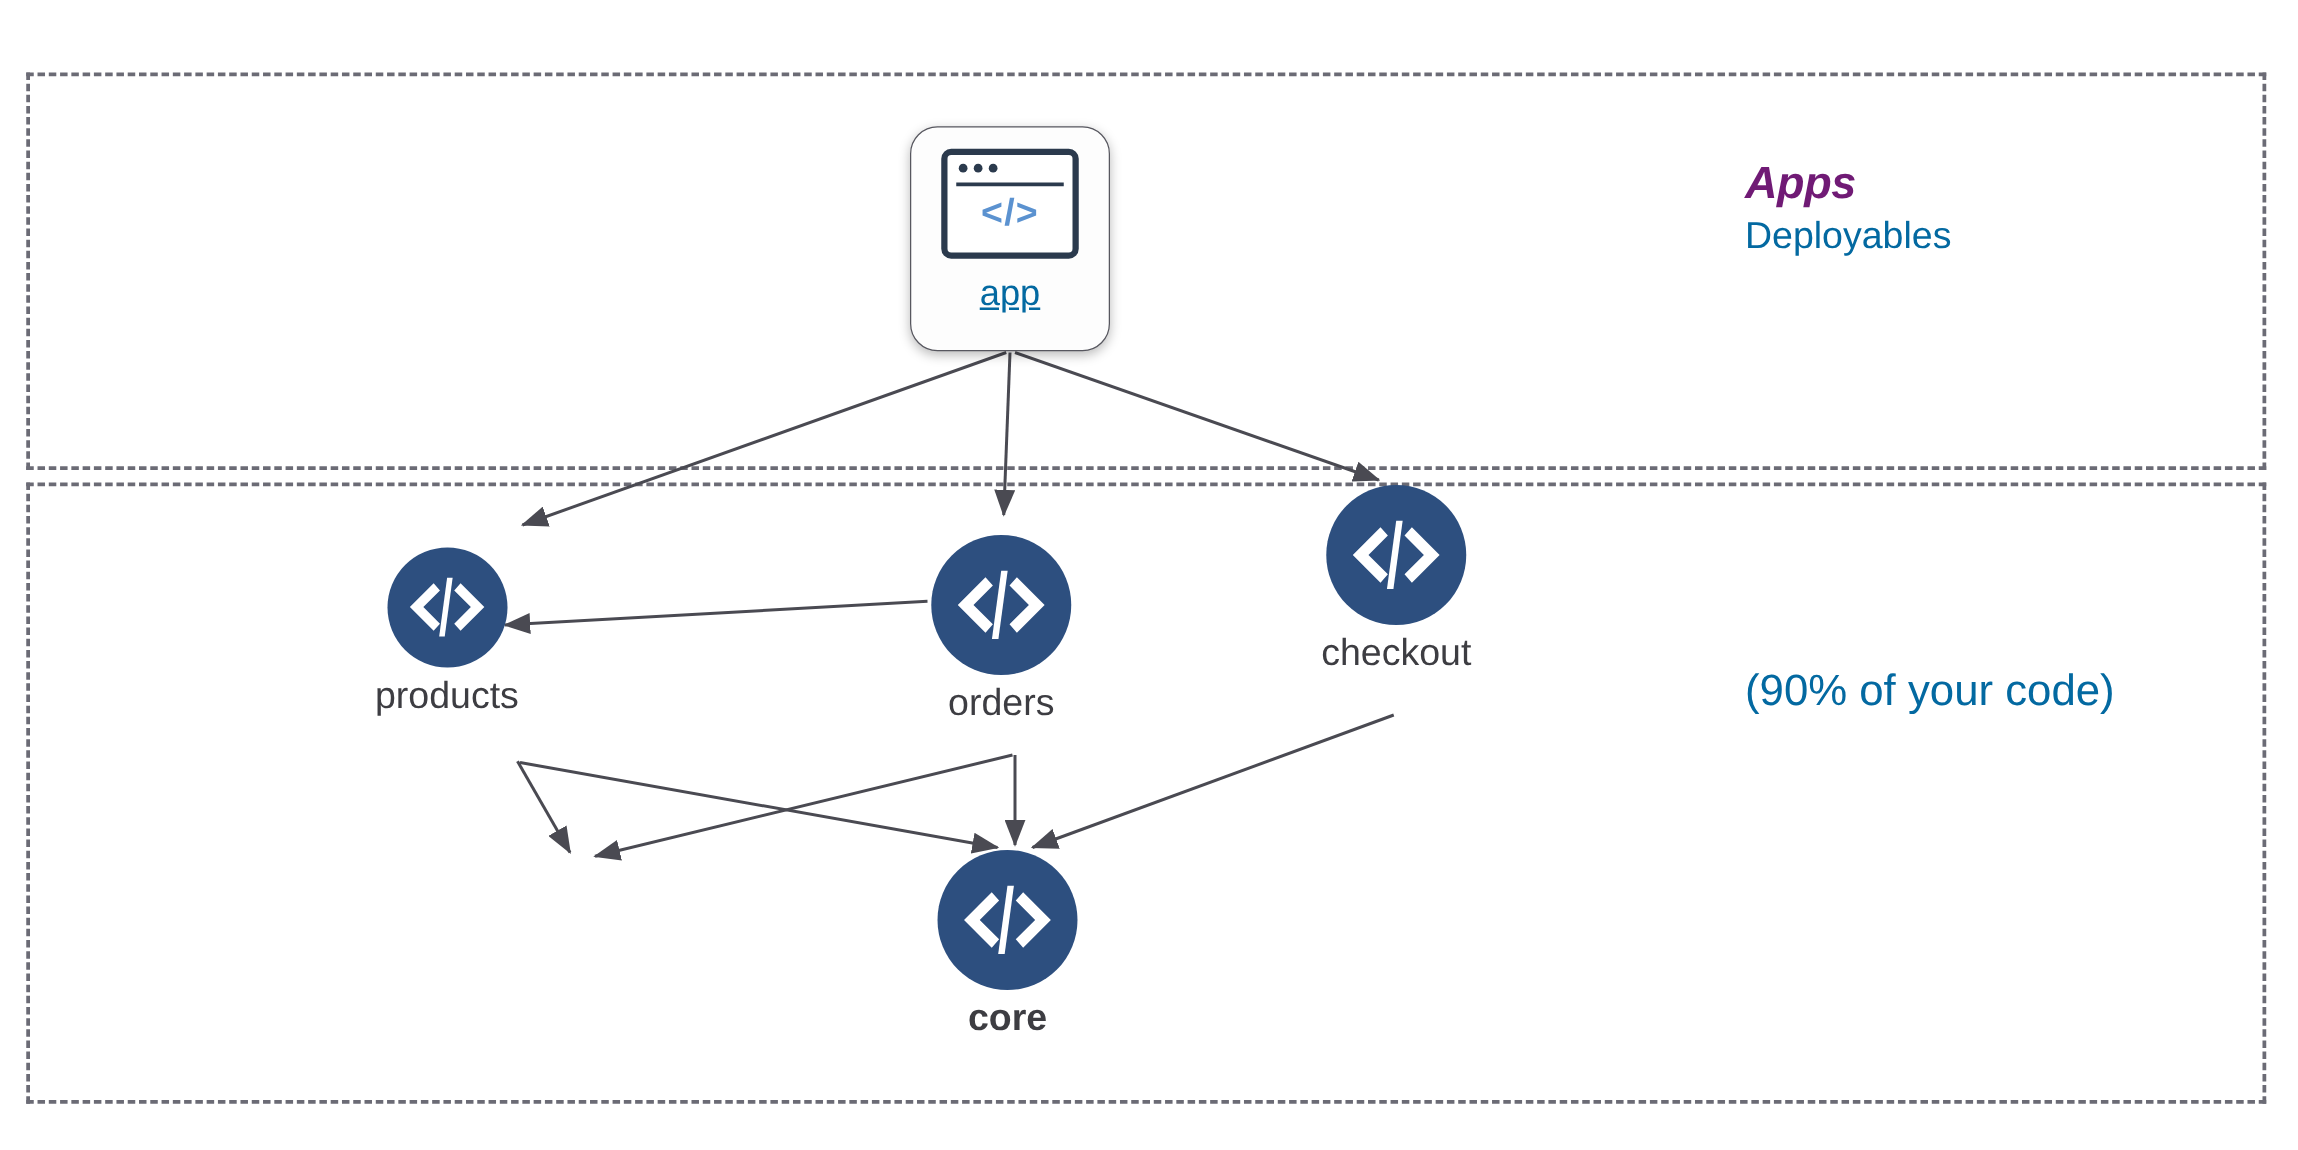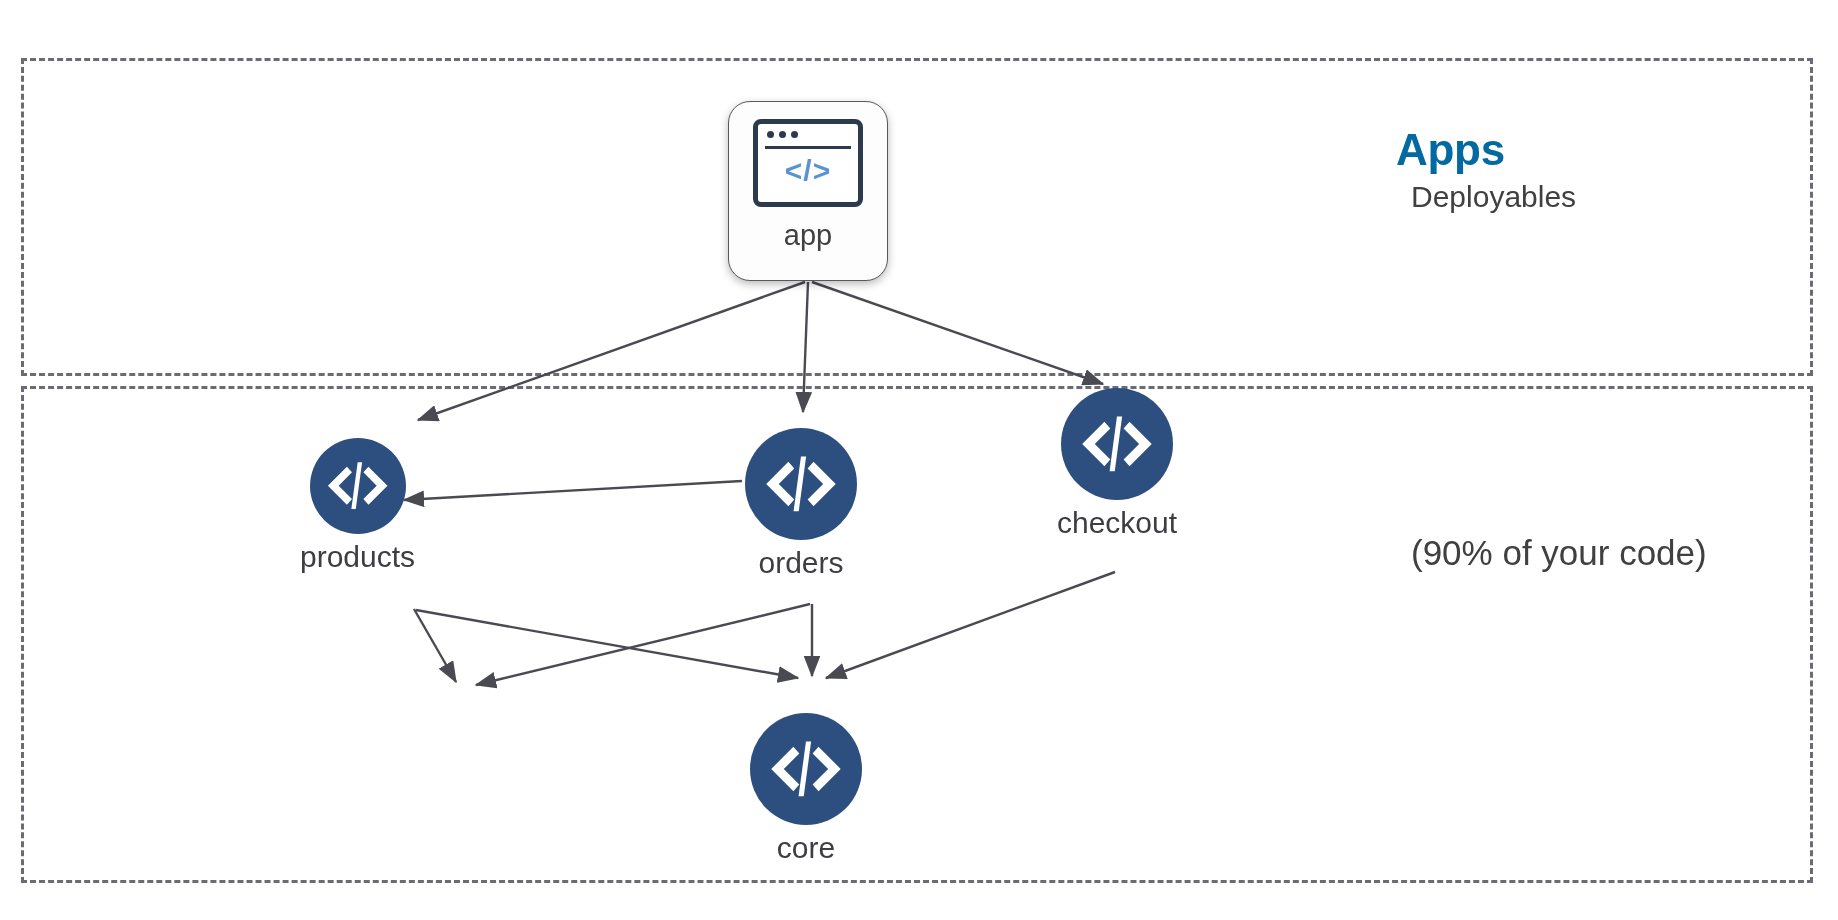--- a/index.html
+++ b/index.html
@@ -38,35 +38,35 @@
     height: 497px;
   }
 
   
   .lane-caption {
     position: absolute;
     color: #3d3d42;
     z-index: 6;
   }
   .lane-caption .caption-title {
-    font-size: 44px;
+    font-size: 36px;
     font-weight: bold;
     line-height: 1.05;
     letter-spacing: -0.3px;
     display: block;
-    color: #0369a1;
+    color: #701a75;
+    font-style: italic;
   }
   .lane-caption .caption-sub {
     font-size: 30px;
     font-weight: normal;
     line-height: 1.35;
     display: block;
-    color: #404040;
+    color: #0369a1;
     padding-top: 4px;
-    margin-left: 15px;
   }
   #caption-apps {
     left: 1396px;
     top: 127px;
   }
   #caption-libs {
     left: 1396px;
     top: 525px;
   }
   #caption-libs .caption-sub {
@@ -141,23 +141,24 @@
     font-family: "Liberation Sans", sans-serif;
     font-size: 30px;
     font-weight: bold;
     color: #5b92d0;
     letter-spacing: 1px;
     margin-top: 16px;
     line-height: 1;
   }
   #app-label {
     font-size: 29px;
-    color: #404040;
+    color: #0369a1;
     line-height: 1;
     margin-top: 14px;
+    text-decoration: underline;
   }
 
   
   .lib-node {
     position: absolute;
     z-index: 5;
     display: flex;
     flex-direction: column;
     align-items: center;
   }
@@ -179,21 +180,21 @@
   }
 
   #node-products { left: 300px;  top: 438px; }
   #node-products .lib-circle { width: 96px; height: 96px; }
   #node-orders   { left: 745px;  top: 428px; }
   #node-orders   .lib-circle { width: 112px; height: 112px; }
   #node-checkout { left: 1057px; top: 388px; }
   #node-checkout .lib-circle { width: 112px; height: 112px; }
   #node-shared   { left: 410px;  top: 690px; }
   #node-shared   .lib-circle { width: 110px; height: 110px; }
-  #node-core     { left: 750px;  top: 713px; }
+  #node-core     { left: 750px;  top: 680px; font-weight: bold; }
   #node-core     .lib-circle { width: 112px; height: 112px; }
 </style>
 </head>
 <body>
 
 <div id="stage">
 
   <div class="lane" id="lane-apps"></div>
   <div class="lane" id="lane-libs"></div>
 

